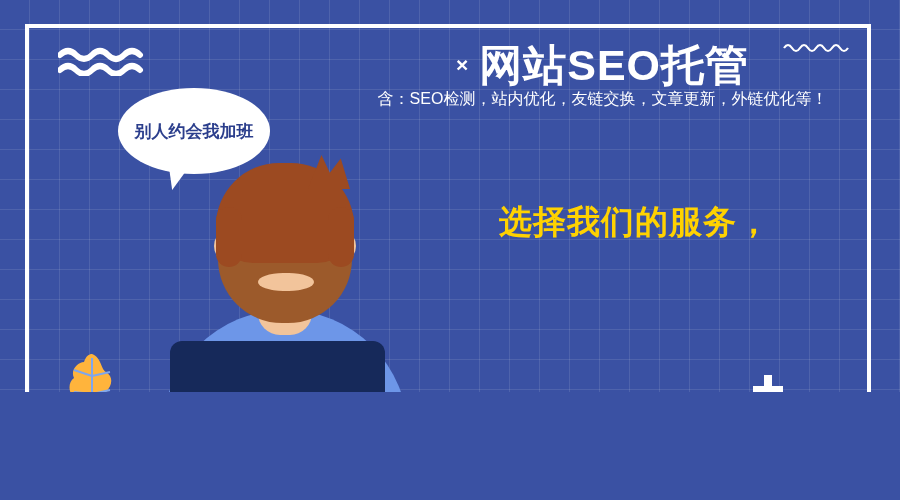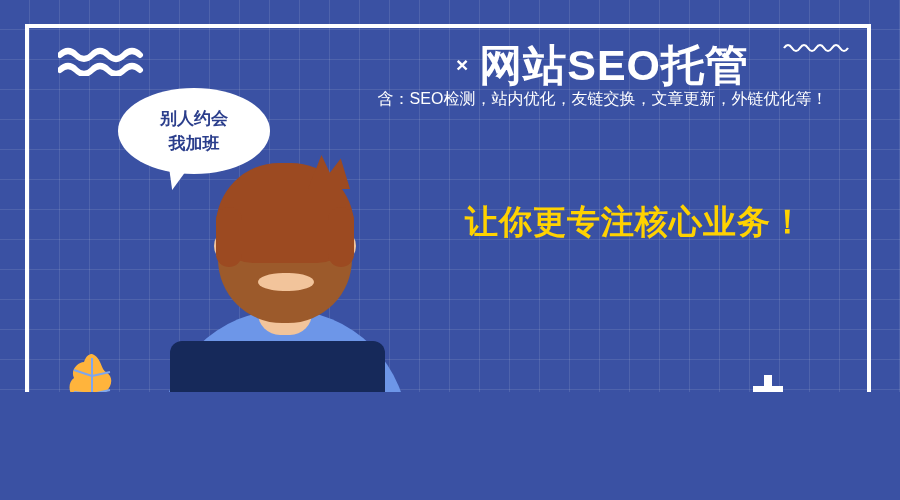--- a/index.html
+++ b/index.html
@@ -104,21 +104,21 @@
   }
   .mouth{
     position:absolute;left:108px;top:118px;width:56px;height:18px;
     background:#f2c49b;border-radius:28px/10px;
   }
 
   
   .bubble{
     position:absolute;left:118px;top:88px;width:152px;height:86px;
     background:#ffffff;border-radius:50%;
-    display:flex;flex-direction:column;align-items:center;justify-content:center;
+    display:flex;align-items:center;justify-content:center;
     color:#2b3e8c;font-size:17px;font-weight:bold;line-height:25px;
   }
   .bubble-tail{
     position:absolute;left:168px;top:160px;width:26px;height:30px;
     background:#ffffff;
     clip-path:polygon(0% 0%, 100% 0%, 16% 100%);
   }
 
   
   .desk{position:absolute;left:22px;top:455px;width:465px;height:18px;background:#1a2e5e;}
@@ -166,21 +166,21 @@
   </div>
 
   <div class="plus"></div>
 
   <div class="head">
     <div class="title"><span class="x">×</span><span>网站SEO托管</span></div>
     <div class="subtitle">含：SEO检测，站内优化，友链交换，文章更新，外链优化等！</div>
   </div>
 
   <div class="slogan">
-    <div>让你更专注核心业务！</div>
+    <div>选择我们的服务，</div>
   </div>
 
   <div class="person">
     <div class="shirt"></div>
     <div class="neck"></div>
     <div class="ear-l"></div>
     <div class="ear-r"></div>
     <div class="head-shape"></div>
     <div class="beard"></div>
     <div class="beard-top-l"></div>

